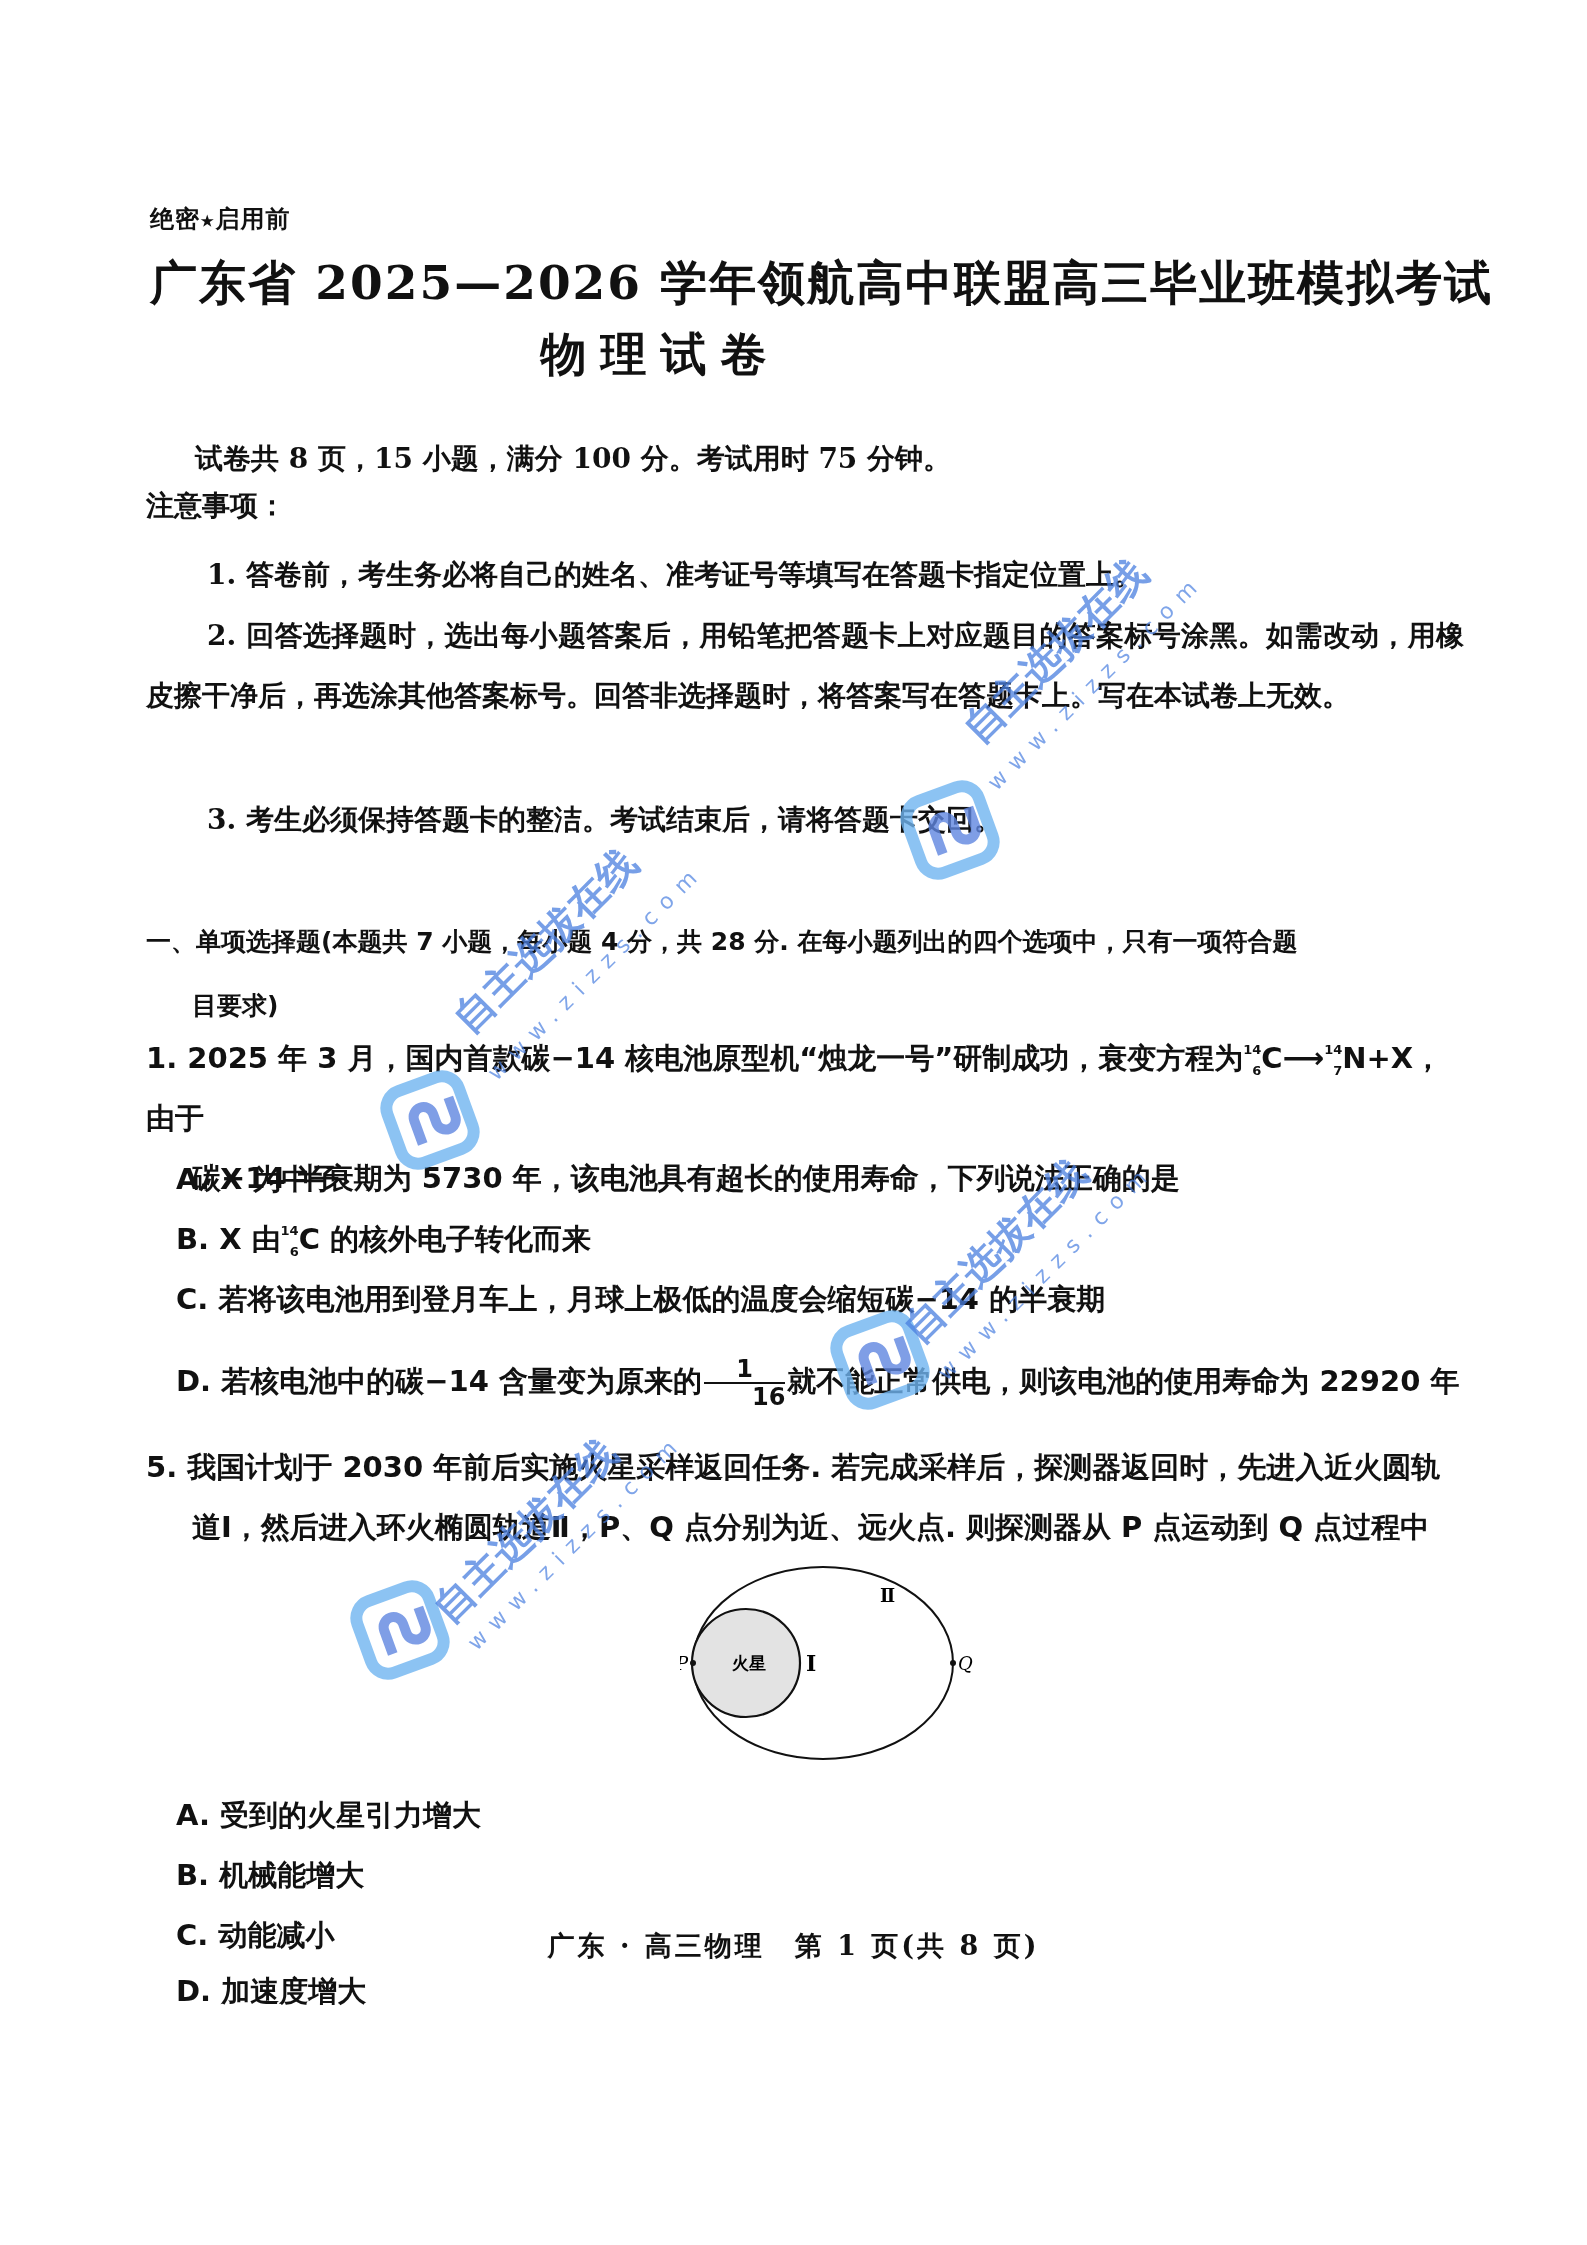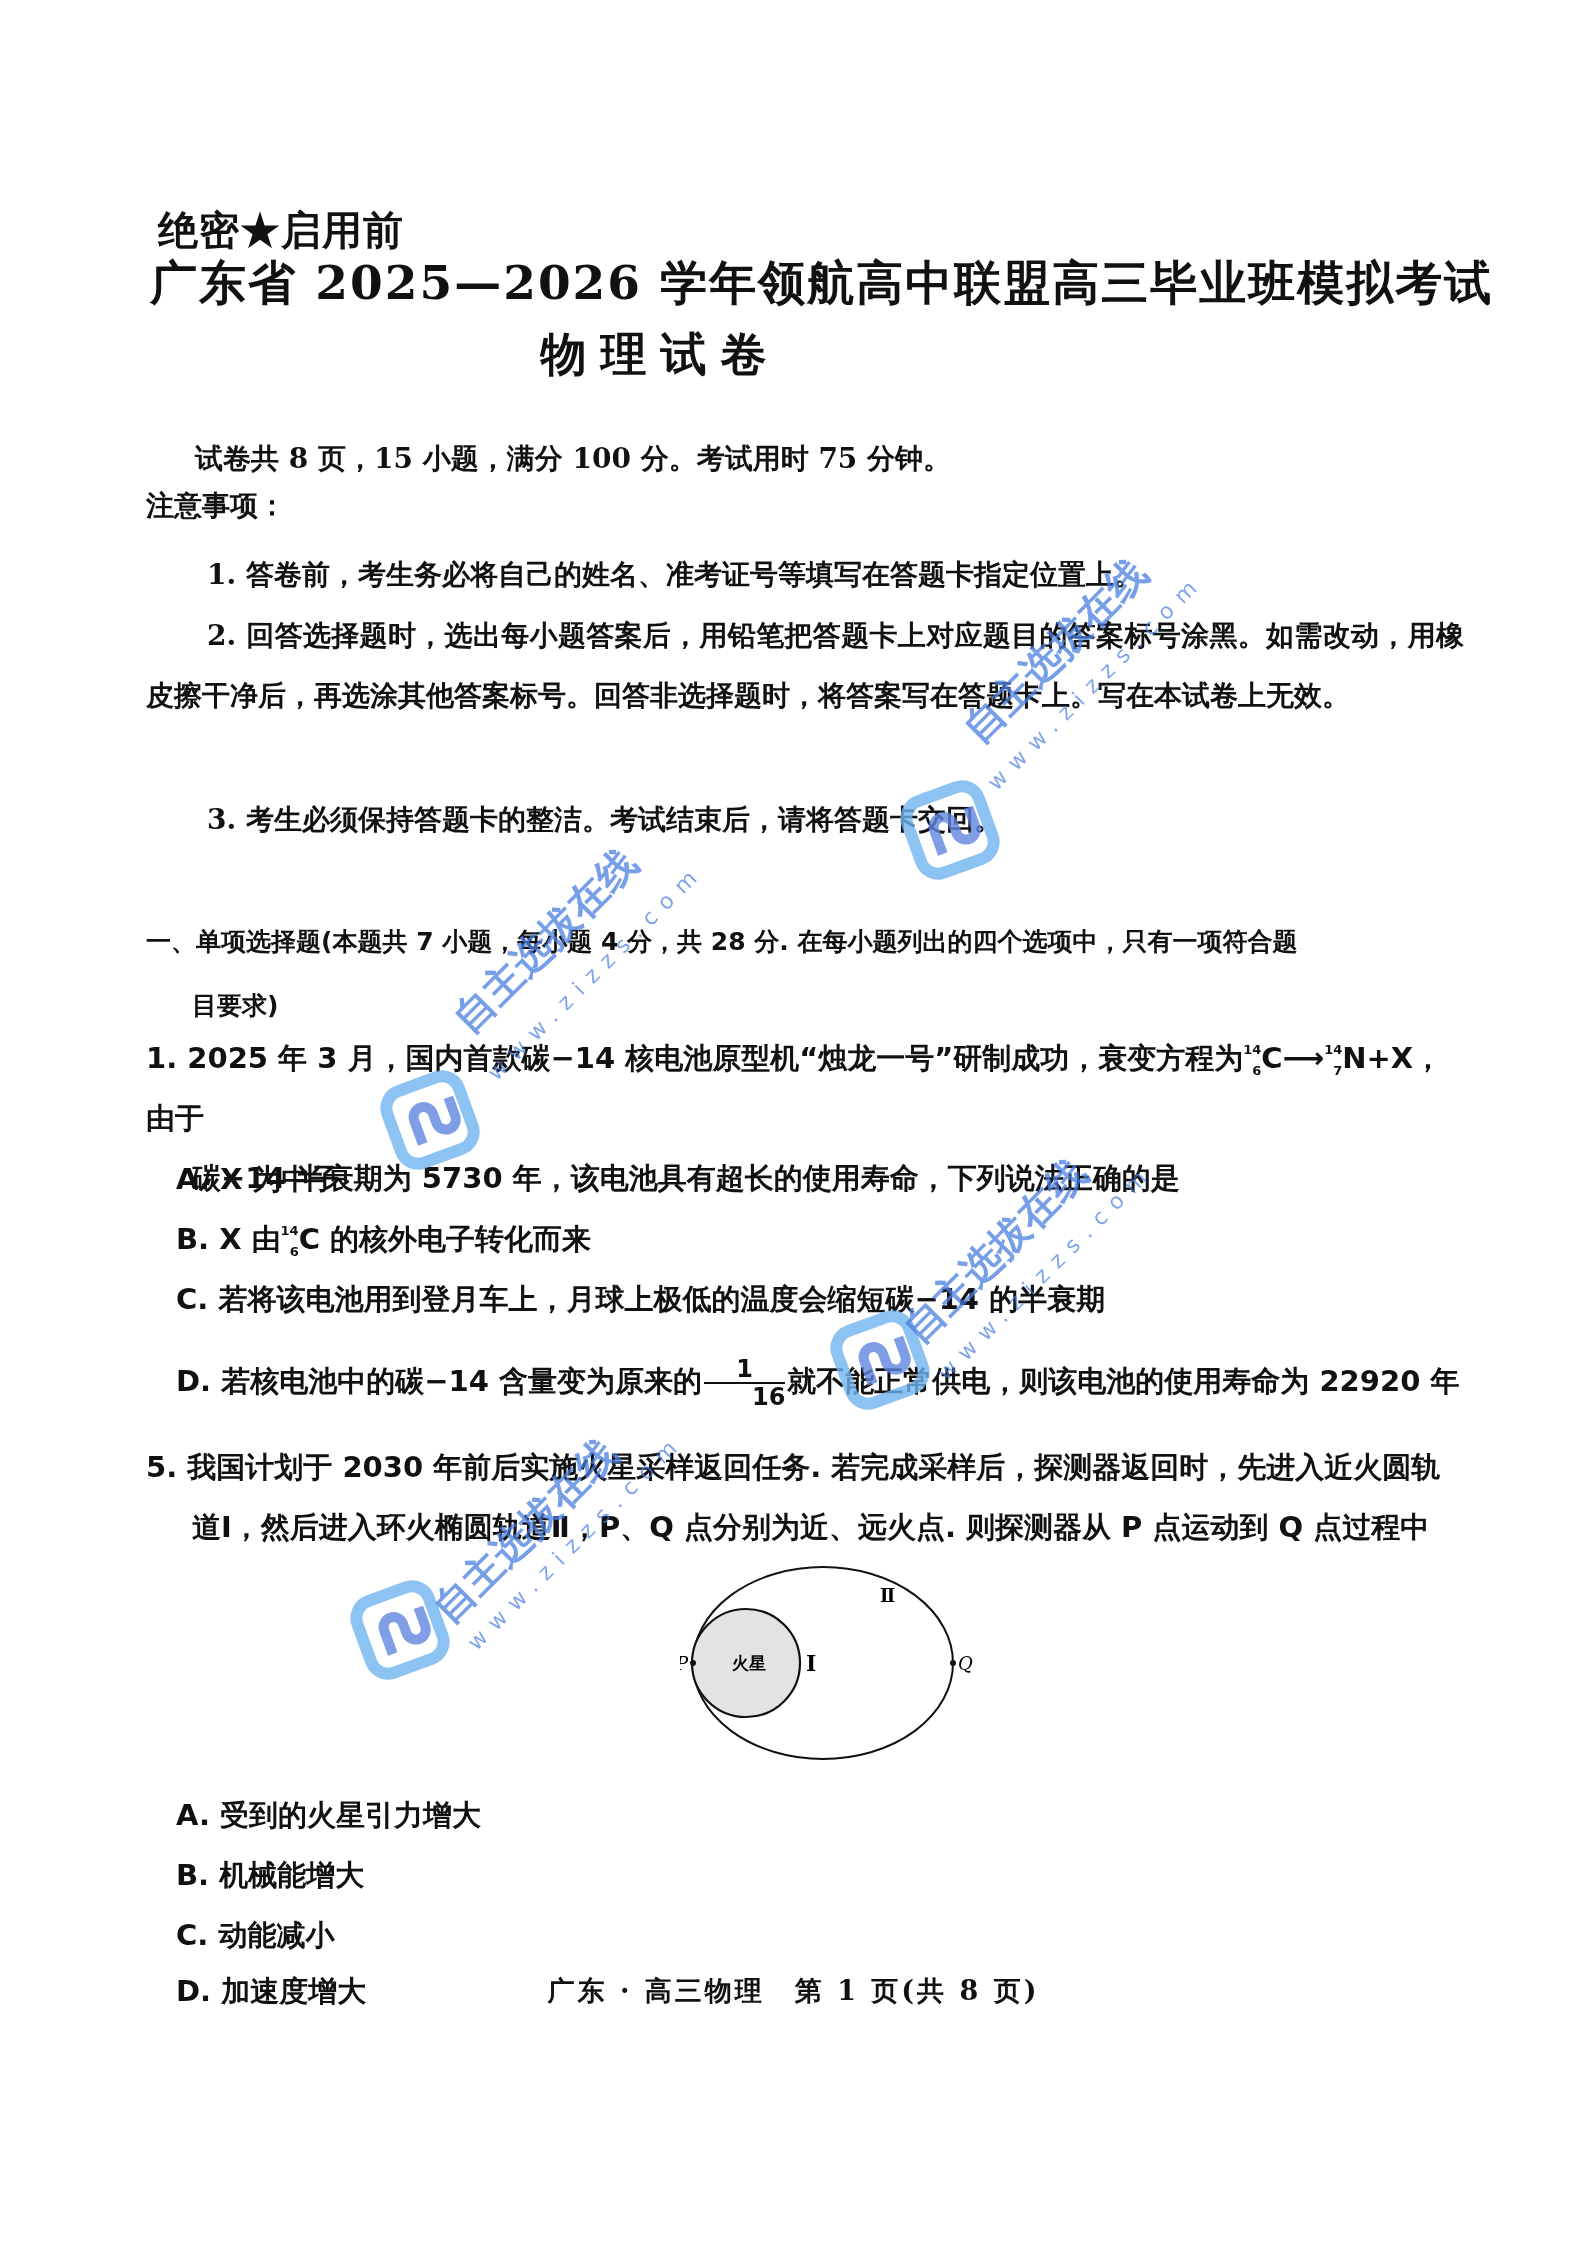--- a/index.html
+++ b/index.html
@@ -1,19 +1,19 @@
 <!DOCTYPE html>
 <html><head>
 <meta charset="utf-8">
 <style>
   html,body{margin:0;padding:0;background:#fff;}
   body{width:1587px;height:2245px;position:relative;overflow:hidden;
        font-family:"DejaVu Serif","Liberation Serif",serif;color:#111;}
   .abs{position:absolute;white-space:nowrap;}
-  .secret{left:158px;top:203px;font-size:40px;font-weight:bold;font-family:Liberation Sans, sans-serif;letter-spacing:1px;}
+  .secret{left:150px;top:203px;font-size:24px;font-weight:bold;font-family:Liberation Mono, monospace;letter-spacing:1px;}
   .title{left:150px;top:252px;width:1310px;font-size:47px;font-weight:bold;letter-spacing:2px;text-align:justify;text-align-last:justify;}
   .subtitle{left:0;width:1321px;top:324px;text-align:center;font-size:46px;font-weight:bold;letter-spacing:14px;font-family:"DejaVu Sans","Liberation Sans",sans-serif;}
   .meta{left:195px;top:440px;font-size:28px;font-weight:bold;}
   .notice-head{left:146px;top:487px;font-size:28px;font-weight:bold;font-family:"DejaVu Sans","Liberation Sans",sans-serif;}
   .para{font-size:28px;font-weight:bold;line-height:60px;}
   .n1{left:207px;top:545px;}
   .n2{left:146px;top:606px;width:1318px;white-space:normal;text-indent:61px;text-align:justify;}
   .n3{left:207px;top:790px;}
   .sec{left:146px;top:910px;width:1320px;white-space:normal;font-size:25px;font-weight:bold;line-height:64px;font-family:"DejaVu Sans","Liberation Sans",sans-serif;text-align:justify;}
   .sec .cont{display:block;padding-left:46px;}
@@ -23,21 +23,21 @@
   .opt{left:176px;font-size:29px;font-weight:bold;font-family:"DejaVu Sans","Liberation Sans",sans-serif;}
   .nuc{display:inline-block;position:relative;width:18px;height:30px;vertical-align:middle;font-size:13px;line-height:13px;}
   .nuc .sup{position:absolute;top:-2px;right:0;}
   .nuc .sub{position:absolute;bottom:-2px;right:0;}
   .frac{display:inline-block;vertical-align:middle;text-align:center;font-size:24px;line-height:26px;margin:0 2px;}
   .frac .num{display:block;border-bottom:2px solid #111;padding:0 3px;}
   .frac .den{display:block;margin-left:48px;}
   .q2{left:146px;top:1437px;width:1318px;white-space:normal;}
   .q2 .l2{display:block;padding-left:46px;}
   .diagram{left:680px;top:1560px;width:300px;height:205px;}
-  .footer{left:0;width:1587px;top:1973px;text-align:center;font-size:27px;font-weight:bold;letter-spacing:3px;}
+  .footer{left:0;width:1587px;top:1928px;text-align:center;font-size:27px;font-weight:bold;letter-spacing:3px;}
   .wm{position:absolute;pointer-events:none;}
   .wm-text{color:#4a7fe0;opacity:.75;font-size:40px;font-weight:bold;font-family:"DejaVu Sans","Liberation Sans",sans-serif;transform:rotate(-45deg);transform-origin:left bottom;white-space:nowrap;}
   .wm-url{color:#4a7fe0;opacity:.7;font-size:22px;letter-spacing:10px;font-family:"DejaVu Sans","Liberation Sans",sans-serif;transform:rotate(-45deg);transform-origin:left bottom;white-space:nowrap;}
 </style>
 </head>
 <body>
 
 <div class="abs secret">绝密★启用前</div>
 <div class="abs title">广东省 2025—2026 学年领航高中联盟高三毕业班模拟考试</div>
 <div class="abs subtitle">物理试卷</div>

